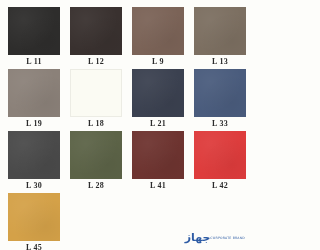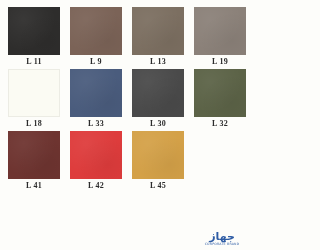--- a/index.html
+++ b/index.html
@@ -71,21 +71,21 @@
   }
 
   
   #watermark {
     position: absolute;
     right: 5px;
     bottom: 4px;
     width: 46px;
     height: 17px;
     display: flex;
-    flex-direction: column;
+    flex-direction: row;
     align-items: center;
     justify-content: flex-end;
     opacity: 0.92;
   }
   .wm-script {
     font-size: 11px;
     line-height: 11px;
     color: #1d4f9e;
     font-weight: 700;
     font-family: "DejaVu Sans", sans-serif;
@@ -107,20 +107,24 @@
 
 <div id="swatch-chart">
 
   <div class="swatch-grid">
 
     <div class="swatch-cell">
       <div class="swatch-chip tex" style="background-color:#2e2d2c"></div>
       <div class="swatch-label">L 11</div>
     </div>
 
+    <div class="swatch-cell">
+      <div class="swatch-chip tex" style="background-color:#39312f"></div>
+      <div class="swatch-label">L 12</div>
+    </div>
 
     <div class="swatch-cell">
       <div class="swatch-chip tex" style="background-color:#7b6357"></div>
       <div class="swatch-label">L 9</div>
     </div>
 
     <div class="swatch-cell">
       <div class="swatch-chip tex" style="background-color:#7c6f61"></div>
       <div class="swatch-label">L 13</div>
     </div>
@@ -128,35 +132,39 @@
     <div class="swatch-cell">
       <div class="swatch-chip tex" style="background-color:#8b8179"></div>
       <div class="swatch-label">L 19</div>
     </div>
 
     <div class="swatch-cell">
       <div class="swatch-chip light-edge" style="background-color:#fbfbf3"></div>
       <div class="swatch-label">L 18</div>
     </div>
 
+    <div class="swatch-cell">
+      <div class="swatch-chip tex" style="background-color:#3b4150"></div>
+      <div class="swatch-label">L 21</div>
+    </div>
 
     <div class="swatch-cell">
       <div class="swatch-chip tex" style="background-color:#4a5c7d"></div>
       <div class="swatch-label">L 33</div>
     </div>
 
     <div class="swatch-cell">
       <div class="swatch-chip tex" style="background-color:#4a4a4a"></div>
       <div class="swatch-label">L 30</div>
     </div>
 
 
     <div class="swatch-cell">
       <div class="swatch-chip tex" style="background-color:#5c6347"></div>
-      <div class="swatch-label">L 32</div>
+      <div class="swatch-label">L 28</div>
     </div>
 
     <div class="swatch-cell">
       <div class="swatch-chip tex" style="background-color:#6e3430"></div>
       <div class="swatch-label">L 41</div>
     </div>
 
     <div class="swatch-cell">
       <div class="swatch-chip tex" style="background-color:#de3c3c"></div>
       <div class="swatch-label">L 42</div>

